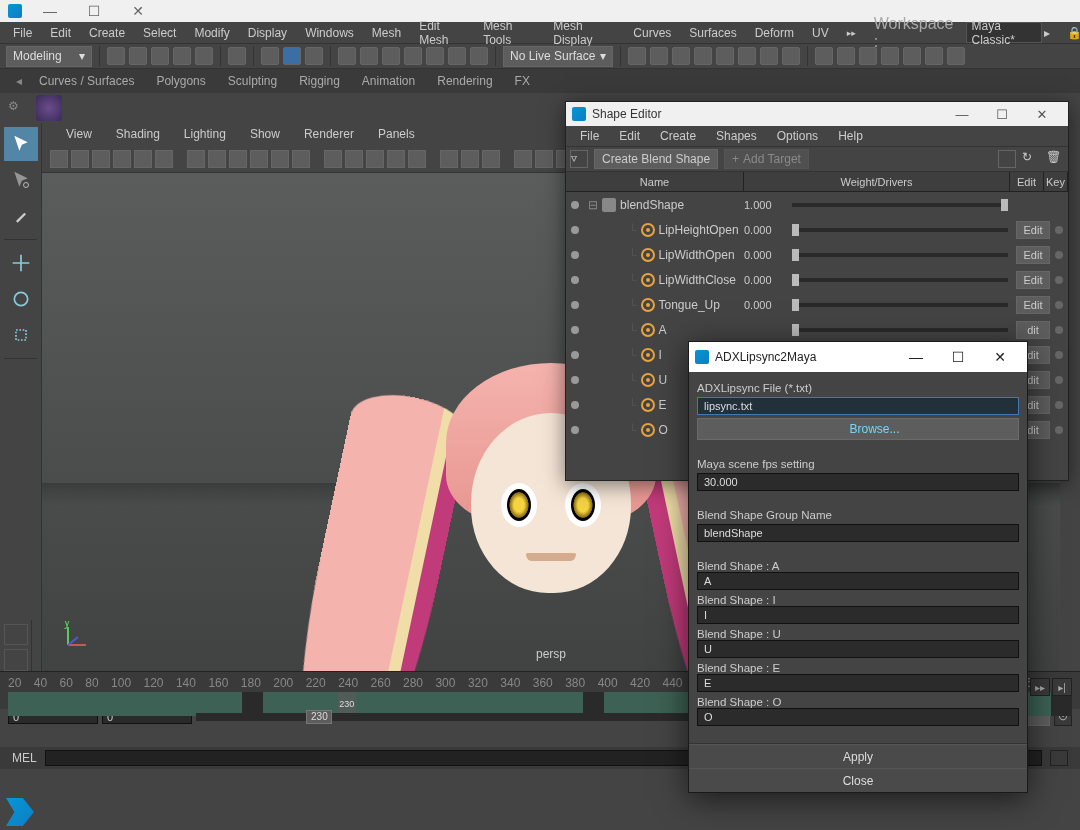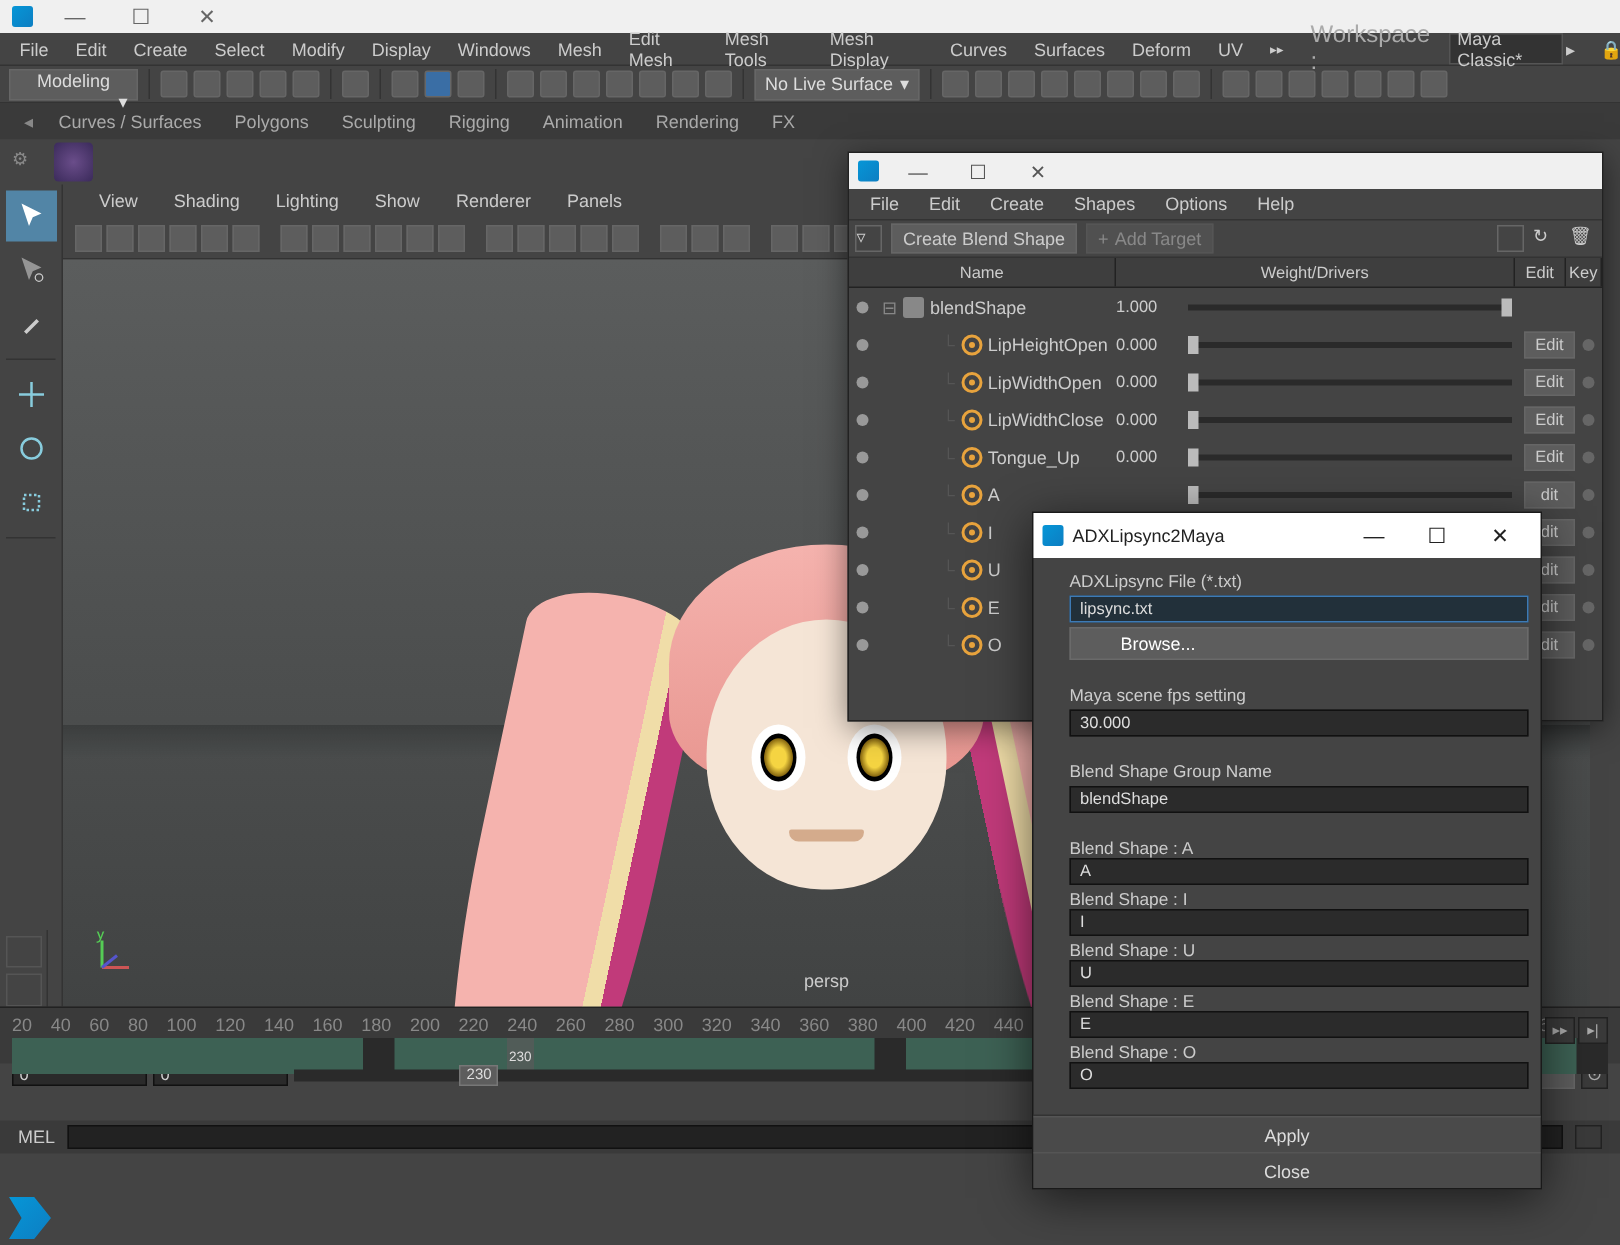--- a/index.html
+++ b/index.html
@@ -13,21 +13,21 @@
 
 
 .menubar { height:21px; background:#444; display:flex; align-items:center; padding:0 4px; gap:0; }
 .menubar span { padding:0 9px; color:#ccc; height:100%; display:flex; align-items:center;}
 .menubar .workspace { margin-left:auto; font-size:16px; color:#aaa;}
 .menubar .wsbox { background:#333; border:1px solid #555; padding:1px 4px; margin-left:4px;}
 .menubar .lock{width:14px;height:14px;margin-left:6px;}
 
 
 .toolbar { height:26px; background:#444; border-top:1px solid #333; border-bottom:1px solid #333; display:flex; align-items:center; padding:0 6px; gap:4px;}
-.modesel { width:86px; height:21px; background:#5d5d5d; border:1px solid #666; display:flex; align-items:center; padding:0 6px; color:#ddd;flex-direction:column;}
+.modesel { width:86px; height:21px; background:#5d5d5d; border:1px solid #666; display:flex; align-items:center; padding:0 6px; color:#ddd;}
 .sep{width:1px;height:20px;background:#333;margin:0 3px;}
 .tbtn{width:18px;height:18px;background:#5d5d5d;border:1px solid #666;border-radius:2px;}
 .tbtn.blue{background:#3a6ea5;}
 .livesel{width:110px;height:21px;background:#5d5d5d;border:1px solid #666;padding:0 6px;display:flex;align-items:center;color:#ddd;}
 
 
 .shelf { height:24px; background:#3a3a3a; display:flex; align-items:center; padding-left:10px; gap:0;}
 .shelf .tab{padding:0 11px;color:#aaa;height:100%;display:flex;align-items:center;}
 .shelf-icons{height:30px;background:#444;display:flex;align-items:center;padding:0 10px;}
 .shelf-icons .ico{width:26px;height:26px;background:radial-gradient(circle,#6a4d8a,#3a2a5a);margin-right:4px;border-radius:3px;}
@@ -95,25 +95,25 @@
 .se-edit{width:34px;height:18px;background:#5d5d5d;border:1px solid #666;font-size:11px;text-align:center;line-height:16px;color:#ccc;}
 .se-key{width:18px;}
 .se-key .kd{width:8px;height:8px;background:#666;border-radius:50%;margin:auto;}
 
 
 .adx{position:absolute;left:688px;top:341px;width:340px;height:452px;background:#444;border:1px solid #1a1a1a;box-shadow:0 6px 30px rgba(0,0,0,.6);}
 .adx-title{height:28px;background:#fff;color:#222;display:flex;align-items:center;padding:15px 6px;}
 .adx-title .m-logo{width:14px;height:14px;background:linear-gradient(135deg,#0696d7,#0d7ec2);margin-right:6px;border-radius:2px;}
 .adx-title .t{flex:1;font-size:12px;}
 .adx-title .wb{width:42px;text-align:center;font-size:14px;line-height:28px;color:#222;}
-.adx-body{padding:6px 8px;display:flex;flex-direction:column;gap:3px;margin-left:16px;}
+.adx-body{padding:6px 8px;display:flex;flex-direction:column;gap:3px;}
 .adx-label{color:#ccc;font-size:11.5px;margin-top:4px;}
 .adx-input{height:18px;background:#2b2b2b;border:1px solid #111;color:#ddd;padding:0 6px;font-size:11px;display:flex;align-items:center;}
 .adx-input.hl{border:1px solid #3d7ab5;background:#22303a;}
-.adx-browse{height:22px;background:#5d5d5d;border:1px solid #6a6a6a;text-align:left;line-height:20px;color:#ffffff;padding-left:33px;}
+.adx-browse{height:22px;background:#5d5d5d;border:1px solid #6a6a6a;text-align:center;line-height:20px;color:#7dd3fc;padding-left:33px;}
 .adx-buttons{position:absolute;left:0;right:0;bottom:0;border-top:1px solid #333;}
 .adx-bigbtn{height:24px;text-align:center;line-height:24px;background:#4a4a4a;color:#ddd;border-top:1px solid #555;}
 
 
 .head{position:absolute;left:50%;top:200px;transform:translateX(-50%);width:200px;height:220px;}
 .face{width:160px;height:180px;background:#f5e5d6;border-radius:50% 50% 48% 48%;position:absolute;left:20px;top:40px;}
 .eye{width:36px;height:44px;background:#fff;border-radius:50%;position:absolute;top:70px;display:flex;align-items:center;justify-content:center;}
 .eye.l{left:30px;} .eye.r{right:30px;}
 .pupil{width:24px;height:32px;background:radial-gradient(ellipse,#f5d442 30%,#8a6a12 55%,#000 58%);border-radius:50%;}
 .mouth{width:50px;height:8px;background:#d4ab8c;position:absolute;bottom:32px;left:55px;border-radius:2px 2px 8px 8px;}
@@ -411,20 +411,21 @@
 <div class="melbar">
   <div class="mellabel">MEL</div>
   <div class="melinput"></div>
   <div style="width:18px;height:16px;background:#3a3a3a;border:1px solid #222"></div>
 </div>
 <div class="maya-logo"></div>
 
 <div class="shape-editor">
   <div class="se-title">
     <div class="m-logo"></div>
+    <div class="t">Shape Editor</div>
     <div class="wb">—</div>
     <div class="wb">☐</div>
     <div class="wb">✕</div>
   </div>
   <div class="se-menu">
     <span>File</span>
     <span>Edit</span>
     <span>Create</span>
     <span>Shapes</span>
     <span>Options</span>

